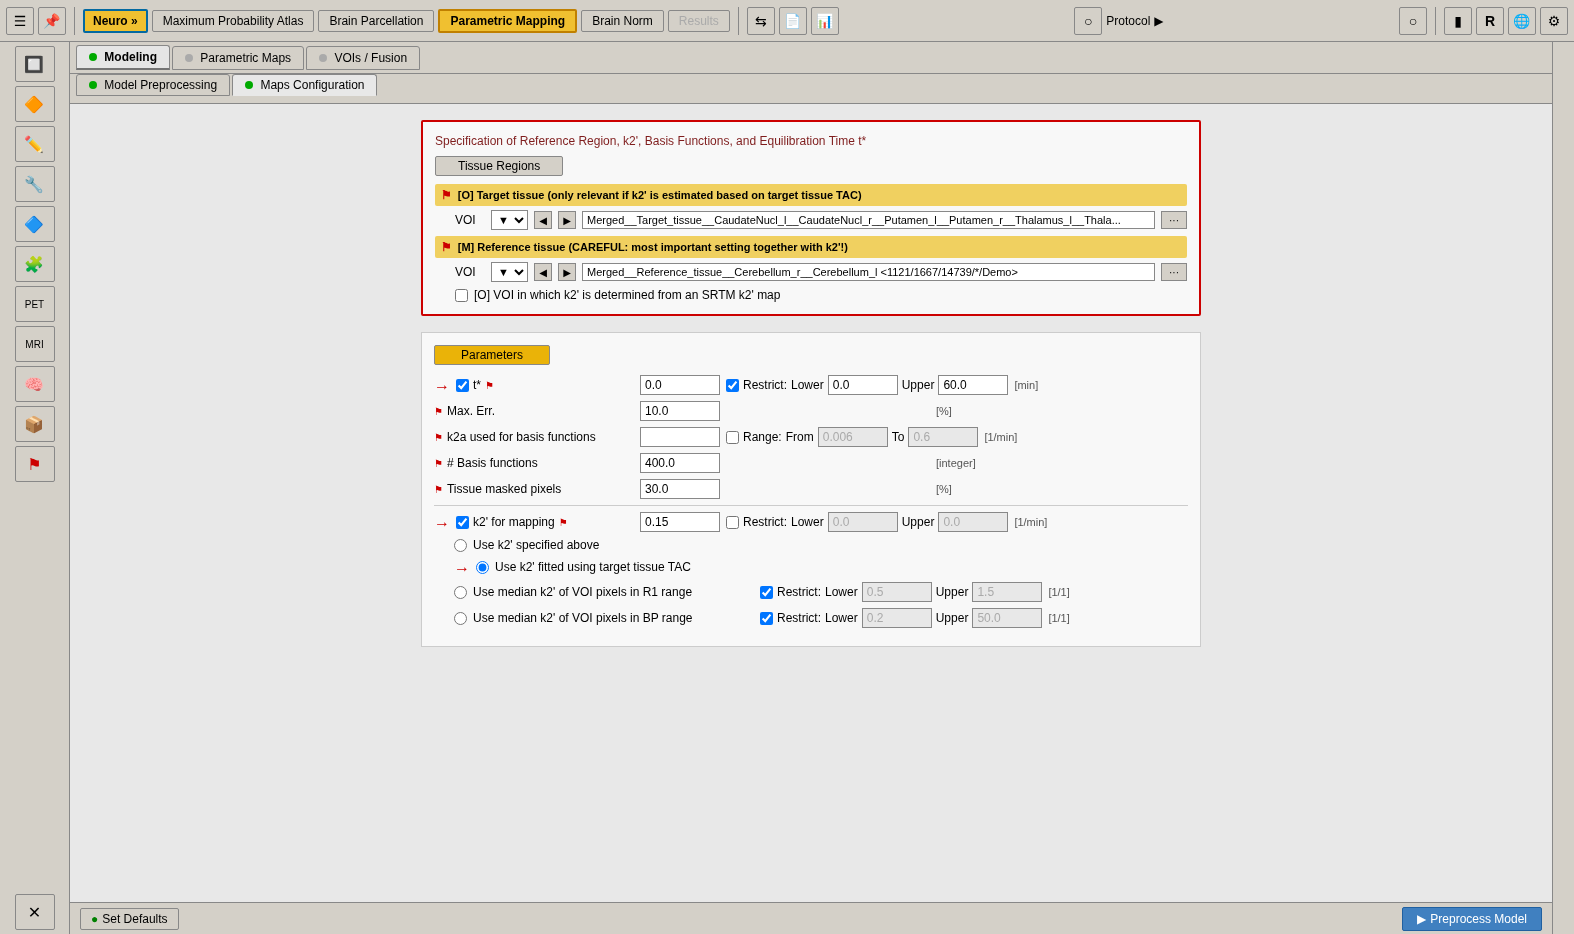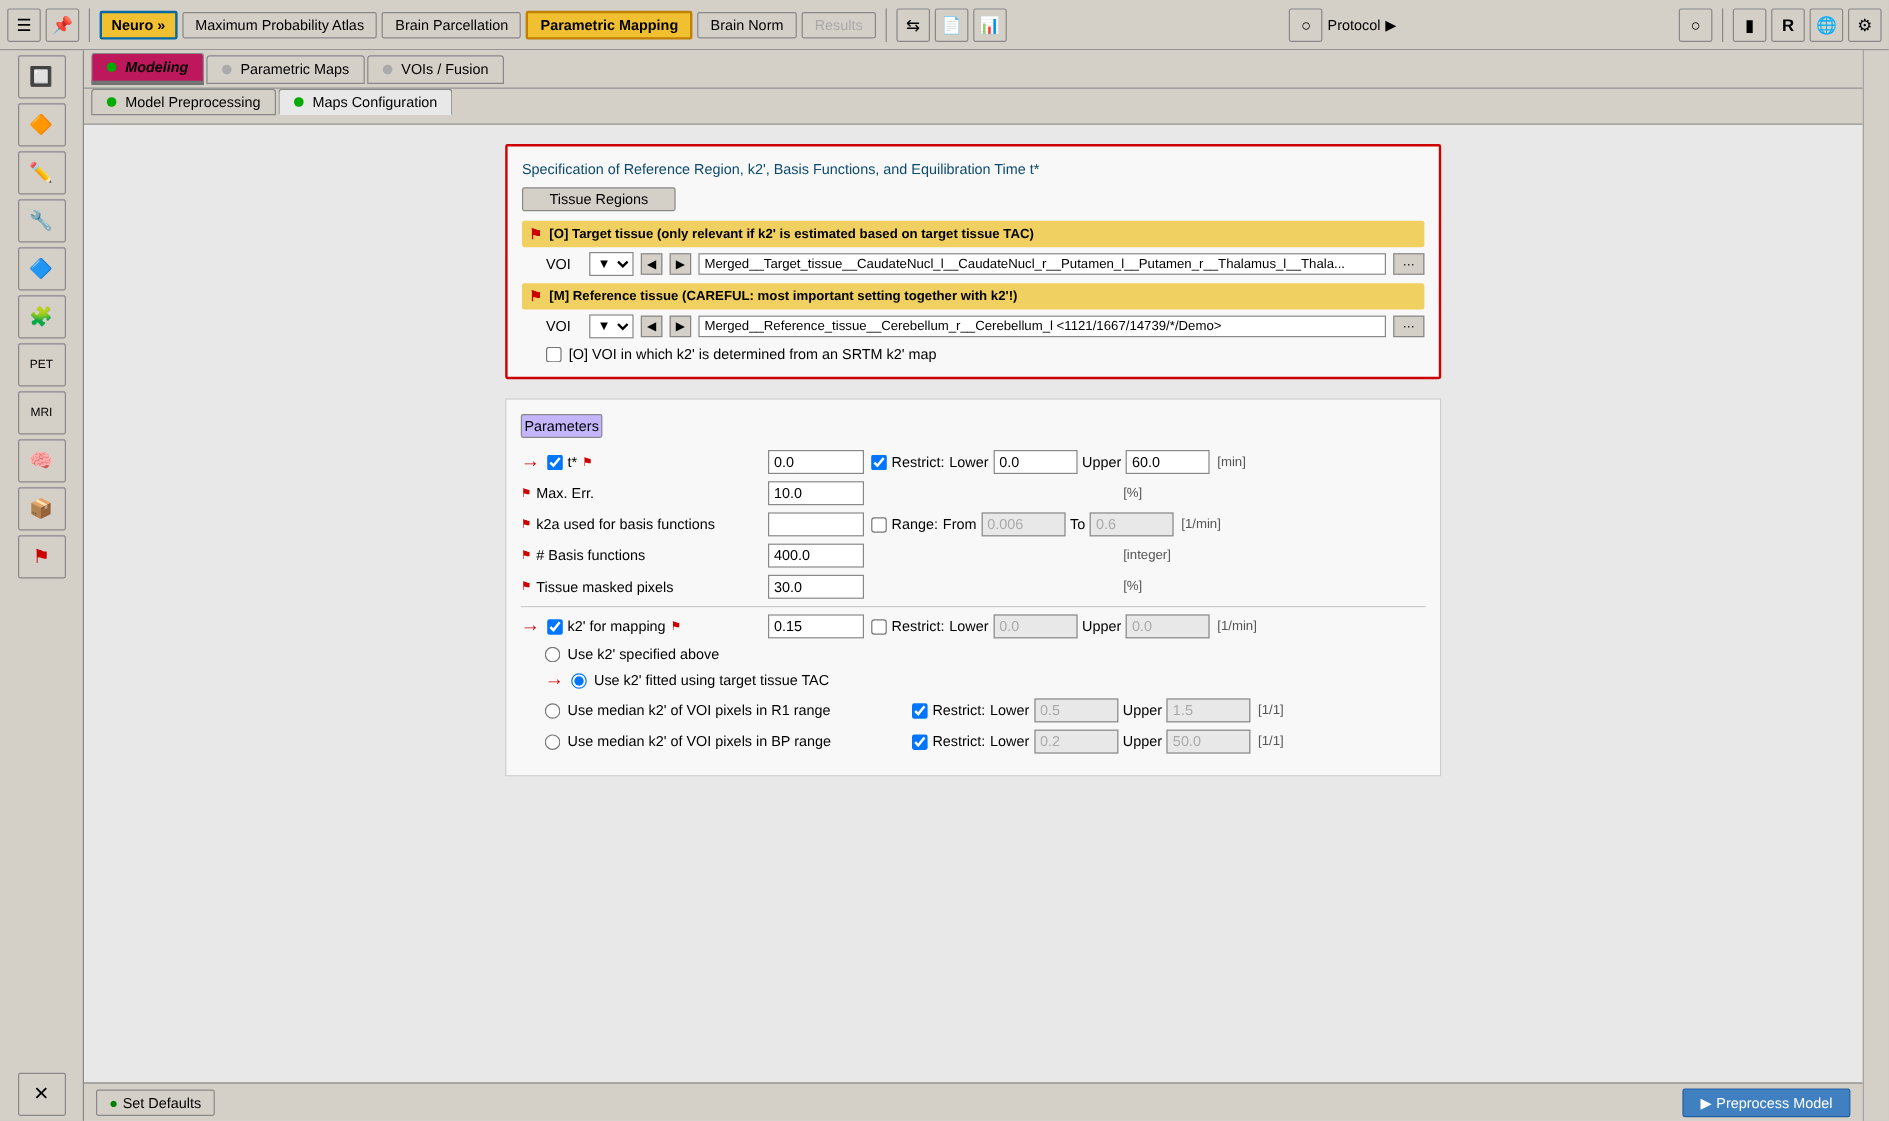--- a/index.html
+++ b/index.html
@@ -52,21 +52,21 @@
 
     
     .tab-bar {
       display: flex; align-items: center; height: 32px;
       background: #d4d0c8; border-bottom: 1px solid #888; padding: 0 6px; gap: 2px;
     }
     .tab {
       padding: 4px 12px; border: 1px solid #888; background: #d4d0c8;
       cursor: pointer; border-radius: 3px 3px 0 0; font-size: 12px;
     }
-    .tab.active { background: #be185d; border-bottom: 4px solid #737373; font-weight: bold; font-style: italic; }
+    .tab.active { background: #e5e5e5; border-bottom: 2px solid #737373; font-weight: bold; }
     .tab-dot { display: inline-block; width: 8px; height: 8px; border-radius: 50%; margin-right: 4px; }
     .tab-dot.green { background: #00aa00; }
     .tab-dot.gray { background: #aaa; }
 
     
     .sub-tab-bar {
       display: flex; align-items: flex-start; height: 30px;
       background: #d4d0c8; border-bottom: 1px solid #888; padding: 0 6px; gap: 2px;
     }
     .sub-tab {
@@ -78,21 +78,21 @@
     
     .content {
       flex: 1; padding: 16px; overflow: auto; background: #e8e8e8;
     }
 
     
     .red-panel {
       border: 2px solid #cc0000; background: #f8f8f8; padding: 12px;
       margin-bottom: 16px; border-radius: 2px;
     }
-    .panel-title { font-size: 12px; color: #0c4a6e; margin-bottom: 8px; }
+    .panel-title { font-size: 12px; color: #7f1d1d; margin-bottom: 8px; }
     .panel-section-btn {
       border: 1px solid #888; background: #d4d0c8; padding: 2px 22px;
       font-size: 12px; cursor: pointer; margin-bottom: 8px; border-radius: 2px;
     }
     .tissue-row {
       display: flex; align-items: center; gap: 6px; padding: 4px 6px;
       margin-bottom: 4px; border-radius: 2px;
     }
     .tissue-row.target { background: #f0d060; }
     .tissue-row.reference { background: #f0d060; }
@@ -105,21 +105,21 @@
     .voi-input {
       flex: 1; border: 1px solid #888; padding: 2px 4px; font-size: 11px; background: white;
     }
     .nav-btn { border: 1px solid #888; background: #d4d0c8; width: 18px; height: 18px; cursor: pointer; display: flex; align-items: center; justify-content: center; font-size: 10px; }
     .dots-btn { border: 1px solid #888; background: #d4d0c8; width: 26px; height: 18px; cursor: pointer; display: flex; align-items: center; justify-content: center; font-size: 10px; }
     .checkbox-row { display: flex; align-items: center; gap: 6px; margin-left: 20px; margin-top: 4px; }
 
     
     .params-panel { background: #f8f8f8; border: 1px solid #ccc; padding: 12px; }
     .params-section-btn {
-      border: 1px solid #888; background: #c4b5fd; padding: 2px 2px;
+      border: 1px solid #888; background: #eab308; padding: 2px 26px;
       font-size: 12px; cursor: pointer; margin-bottom: 10px; border-radius: 2px;
     }
     .param-row {
       display: flex; align-items: center; gap: 6px; margin-bottom: 6px;
     }
     .param-label { width: 200px; font-size: 12px; display: flex; align-items: center; gap: 4px; }
     .param-input { width: 80px; border: 1px solid #888; padding: 2px 4px; font-size: 12px; background: white; }
     .param-unit { font-size: 11px; color: #555; width: 55px; }
     .restrict-area { display: flex; align-items: center; gap: 4px; }
     .restrict-input { width: 70px; border: 1px solid #888; padding: 2px 4px; font-size: 12px; background: white; }

